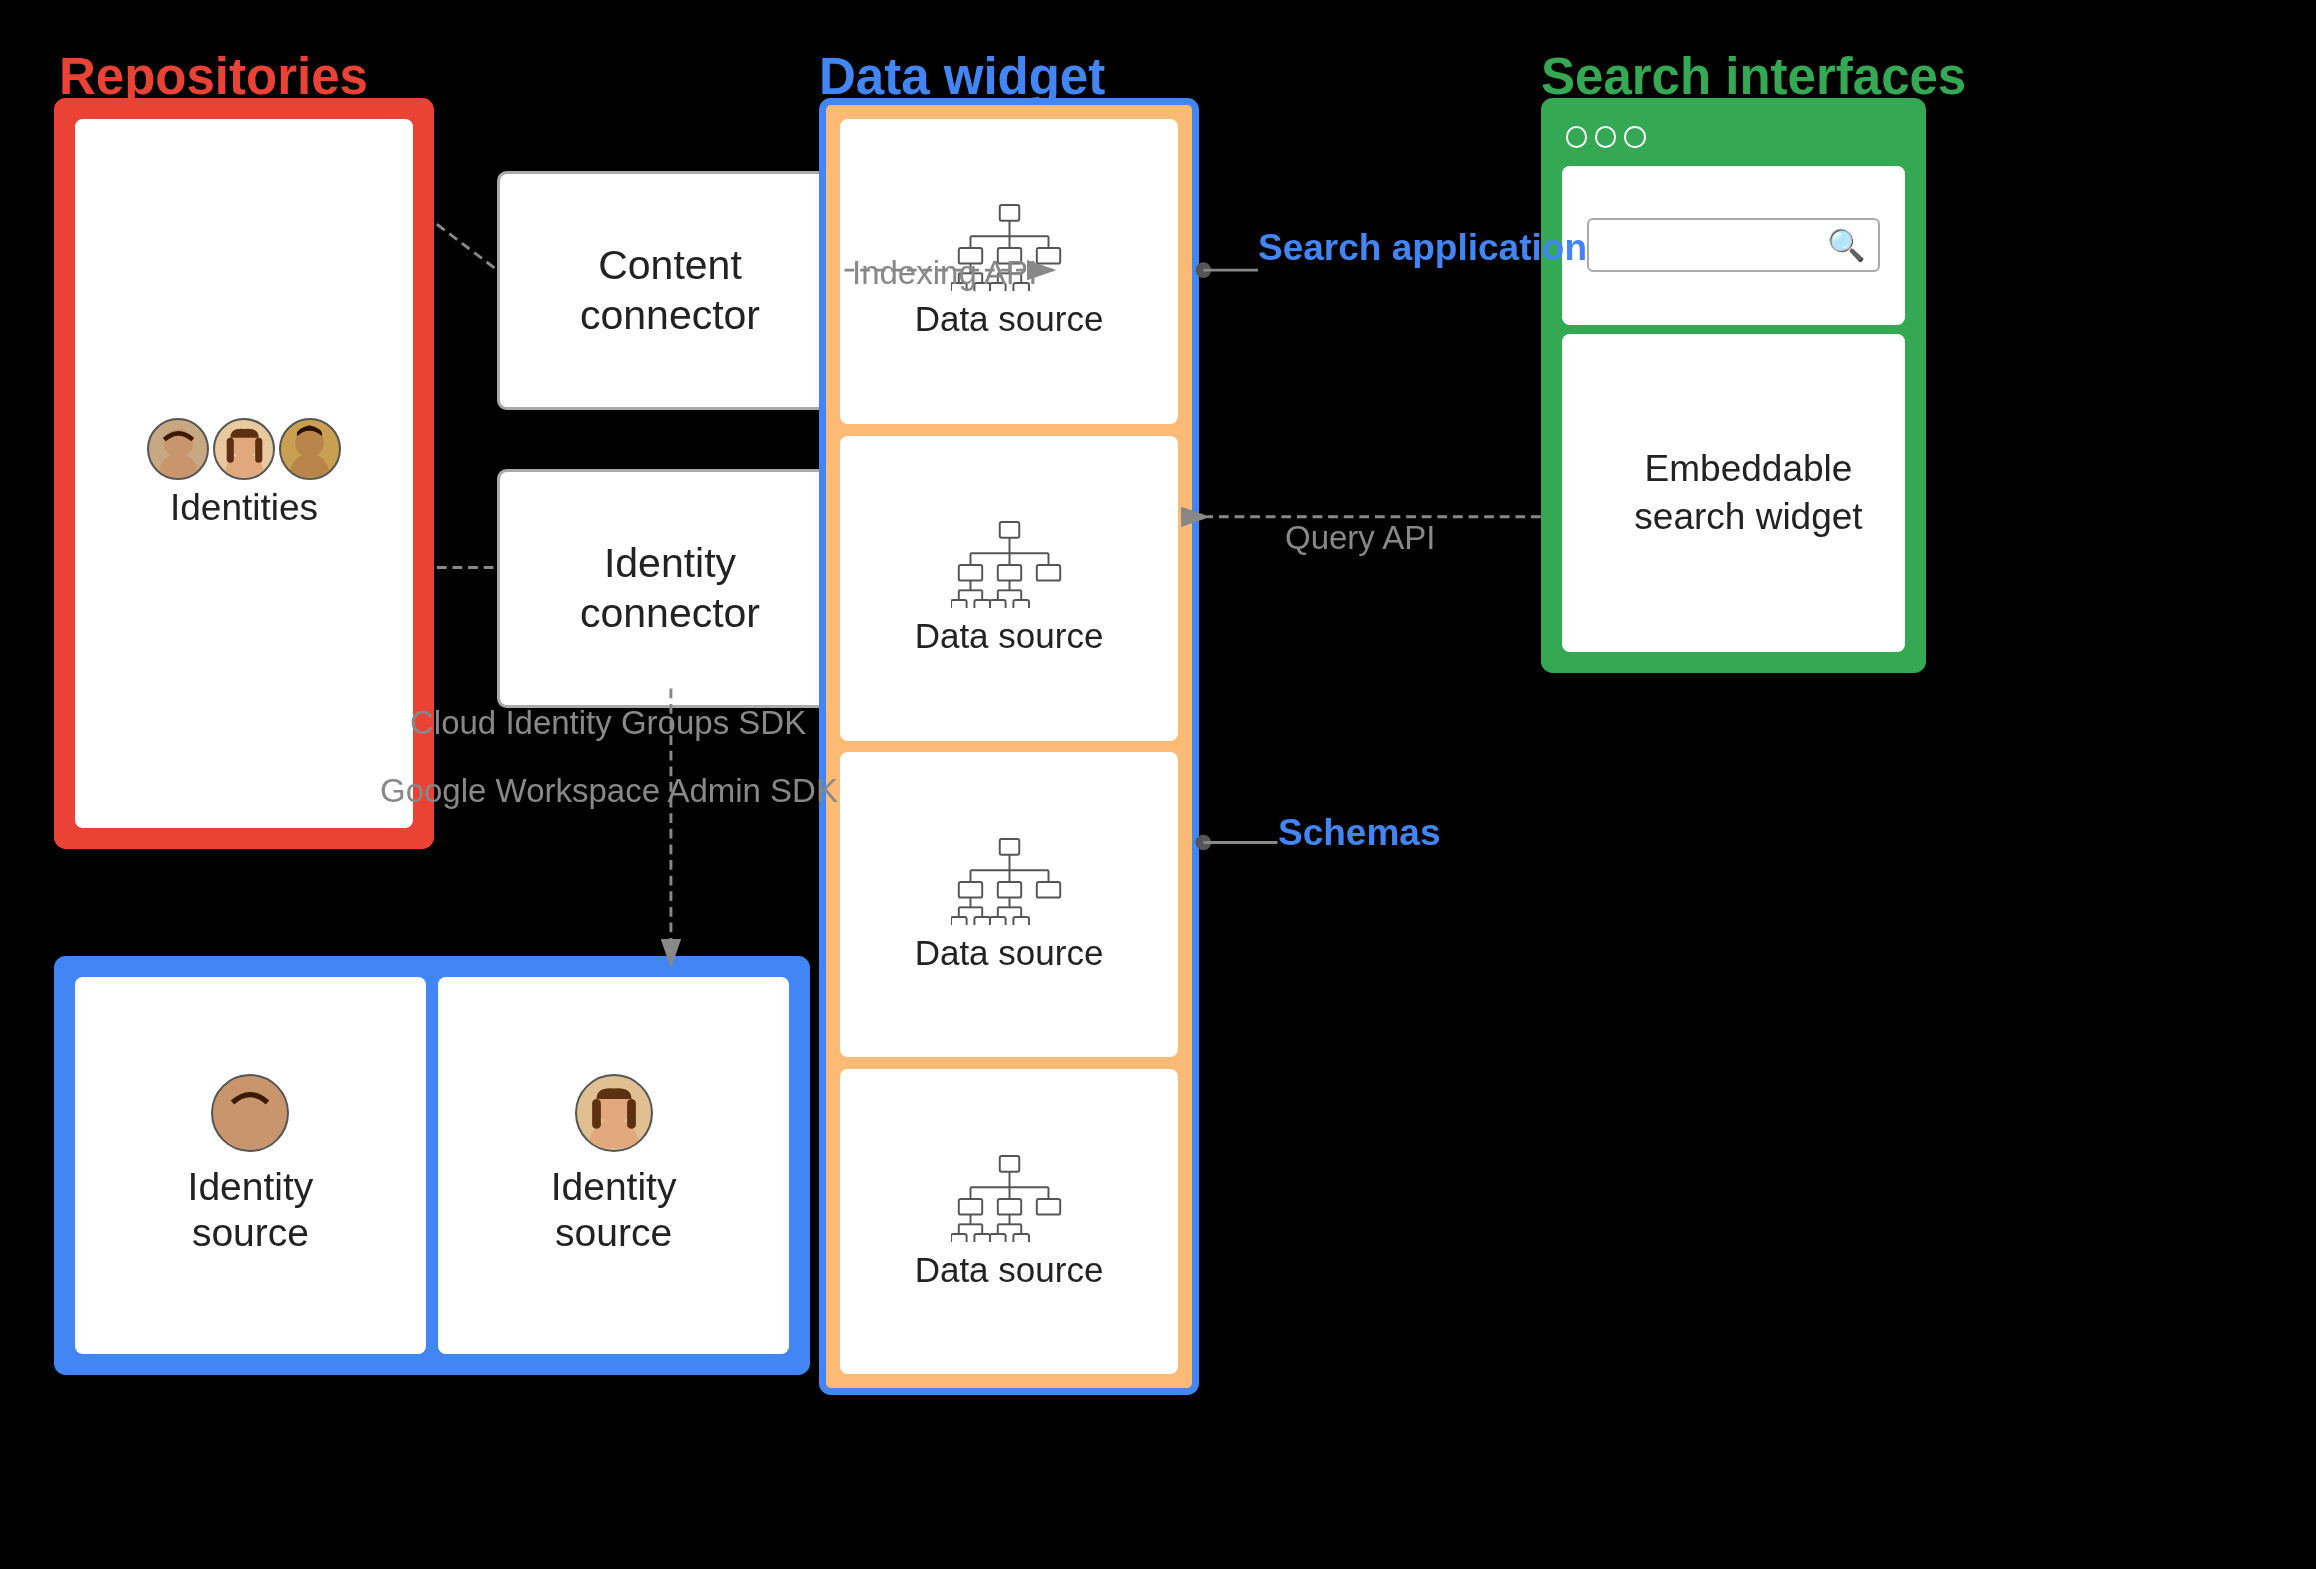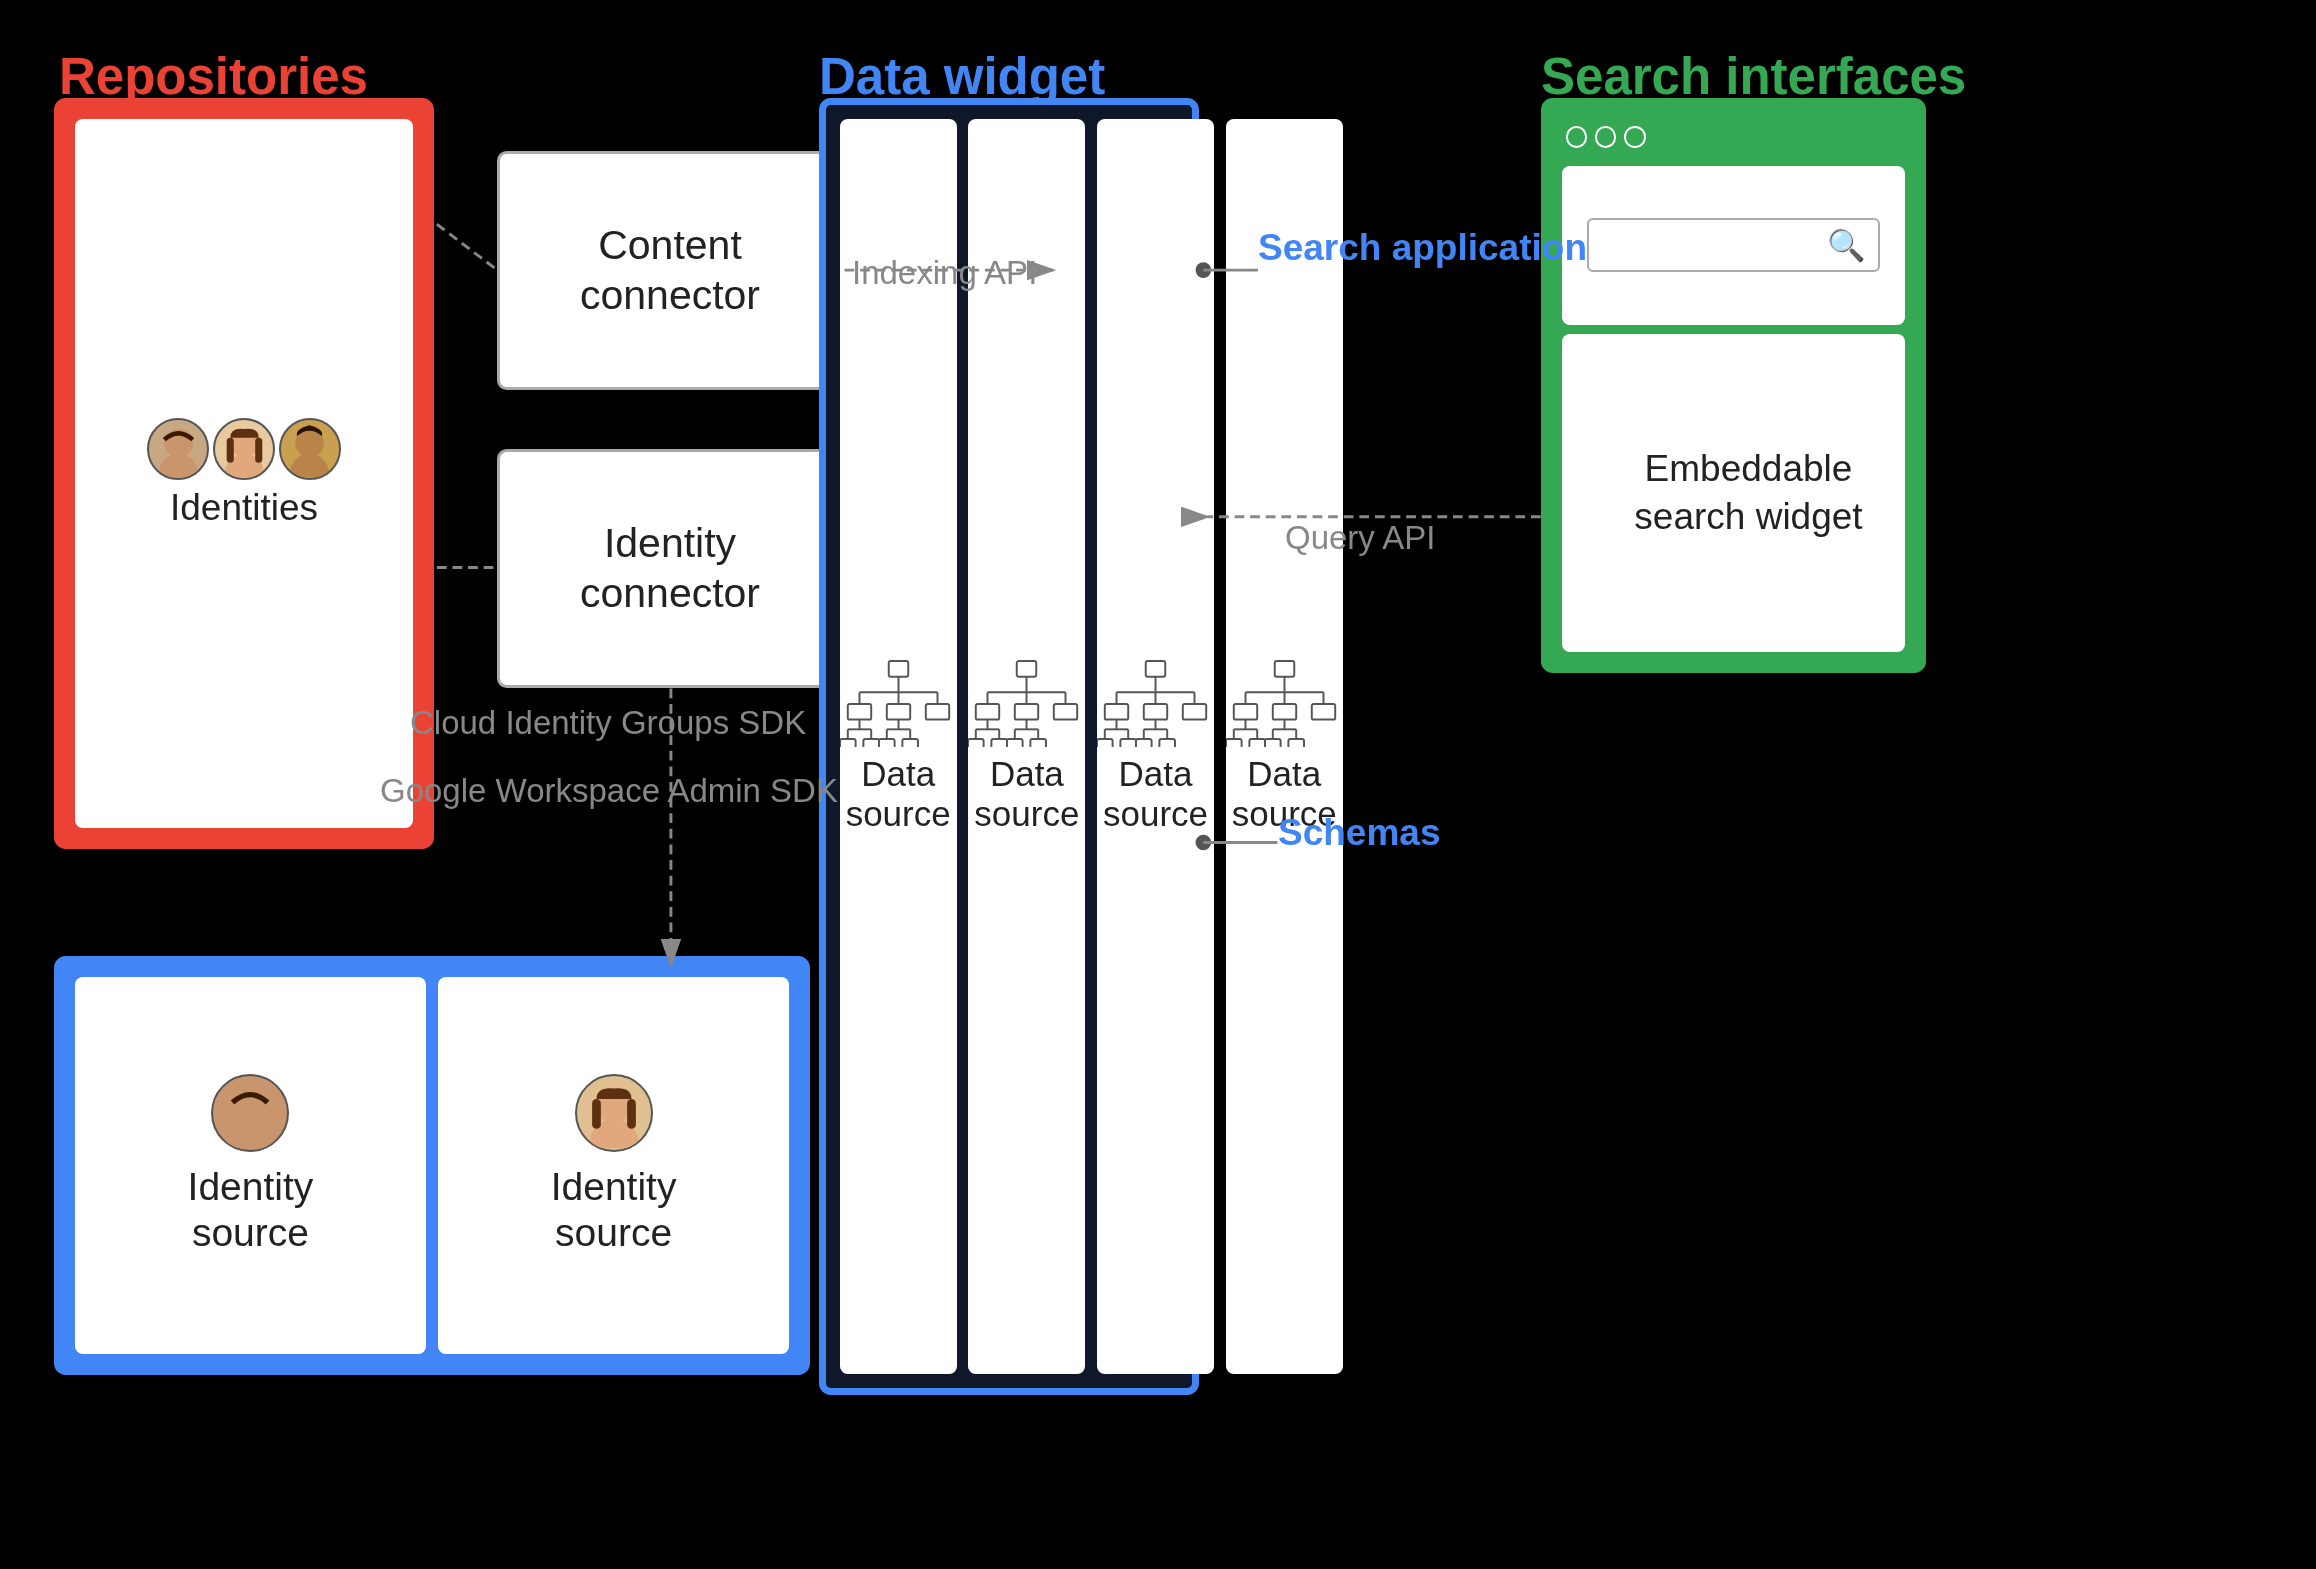--- a/index.html
+++ b/index.html
@@ -91,20 +91,21 @@
     
     .connector-box {
       position: absolute;
       background: #fff;
       border: 3.9px solid #aaa;
       border-radius: 9.8px;
       display: flex;
       align-items: center;
       justify-content: center;
       text-align: center;
+      margin-top: 20px;
     }
     .connector-label {
       font-size: 41px;
       color: #222;
       line-height: 1.2;
     }
 
     .content-connector {
       top: 151px; left: 497px;
       width: 346px; height: 239px;
@@ -115,23 +116,23 @@
     }
 
     
     .datasources-box {
       position: absolute;
       top: 98px; left: 819px;
       width: 380px;
       height: 1297px;
       border: 7.8px solid #4285f4;
       border-radius: 11.7px;
-      background: #0f172a;
-      display: flex;
-      flex-direction: row;
+      background: #fdba74;
+      display: flex;
+      flex-direction: column;
       gap: 11.7px;
       padding: 13.7px;
     }
     .datasource-inner-box {
       background: #fff;
       border-radius: 7.8px;
       flex: 1;
       display: flex;
       flex-direction: column;
       align-items: center;

